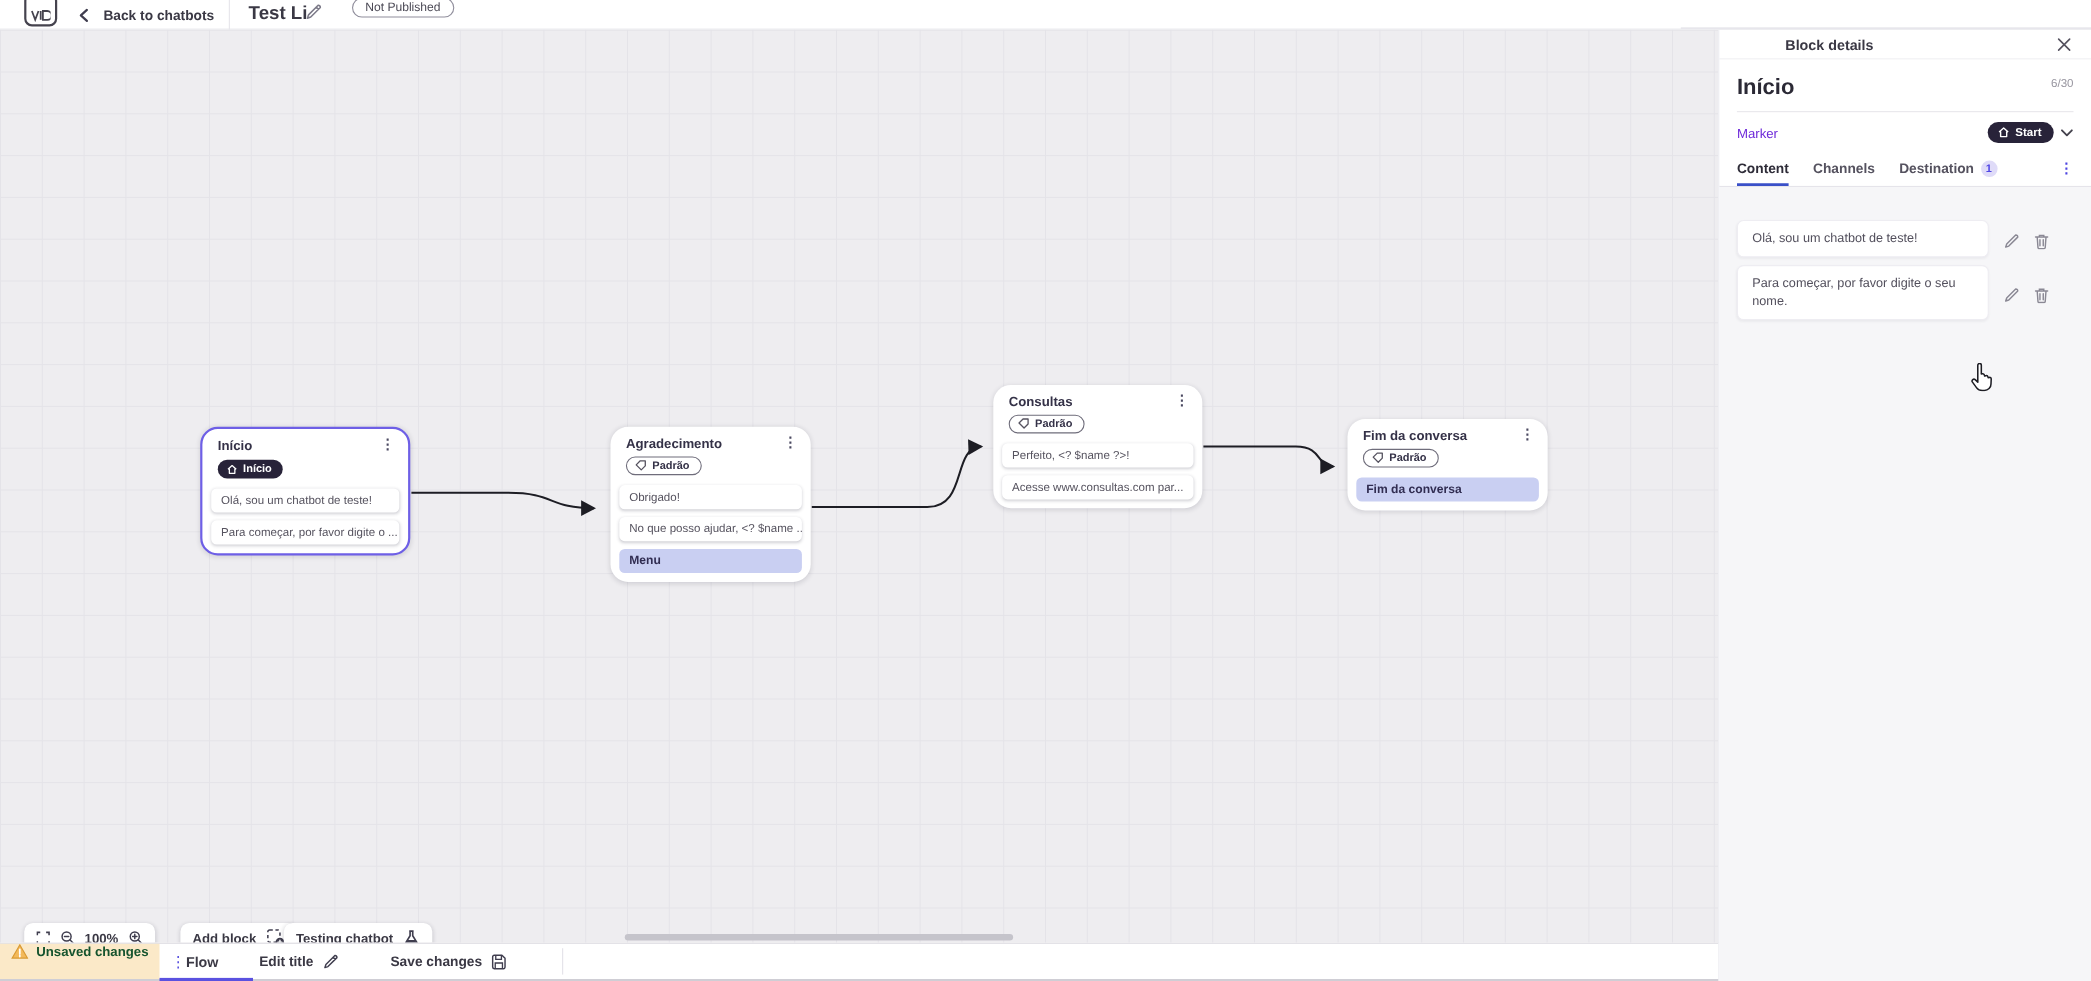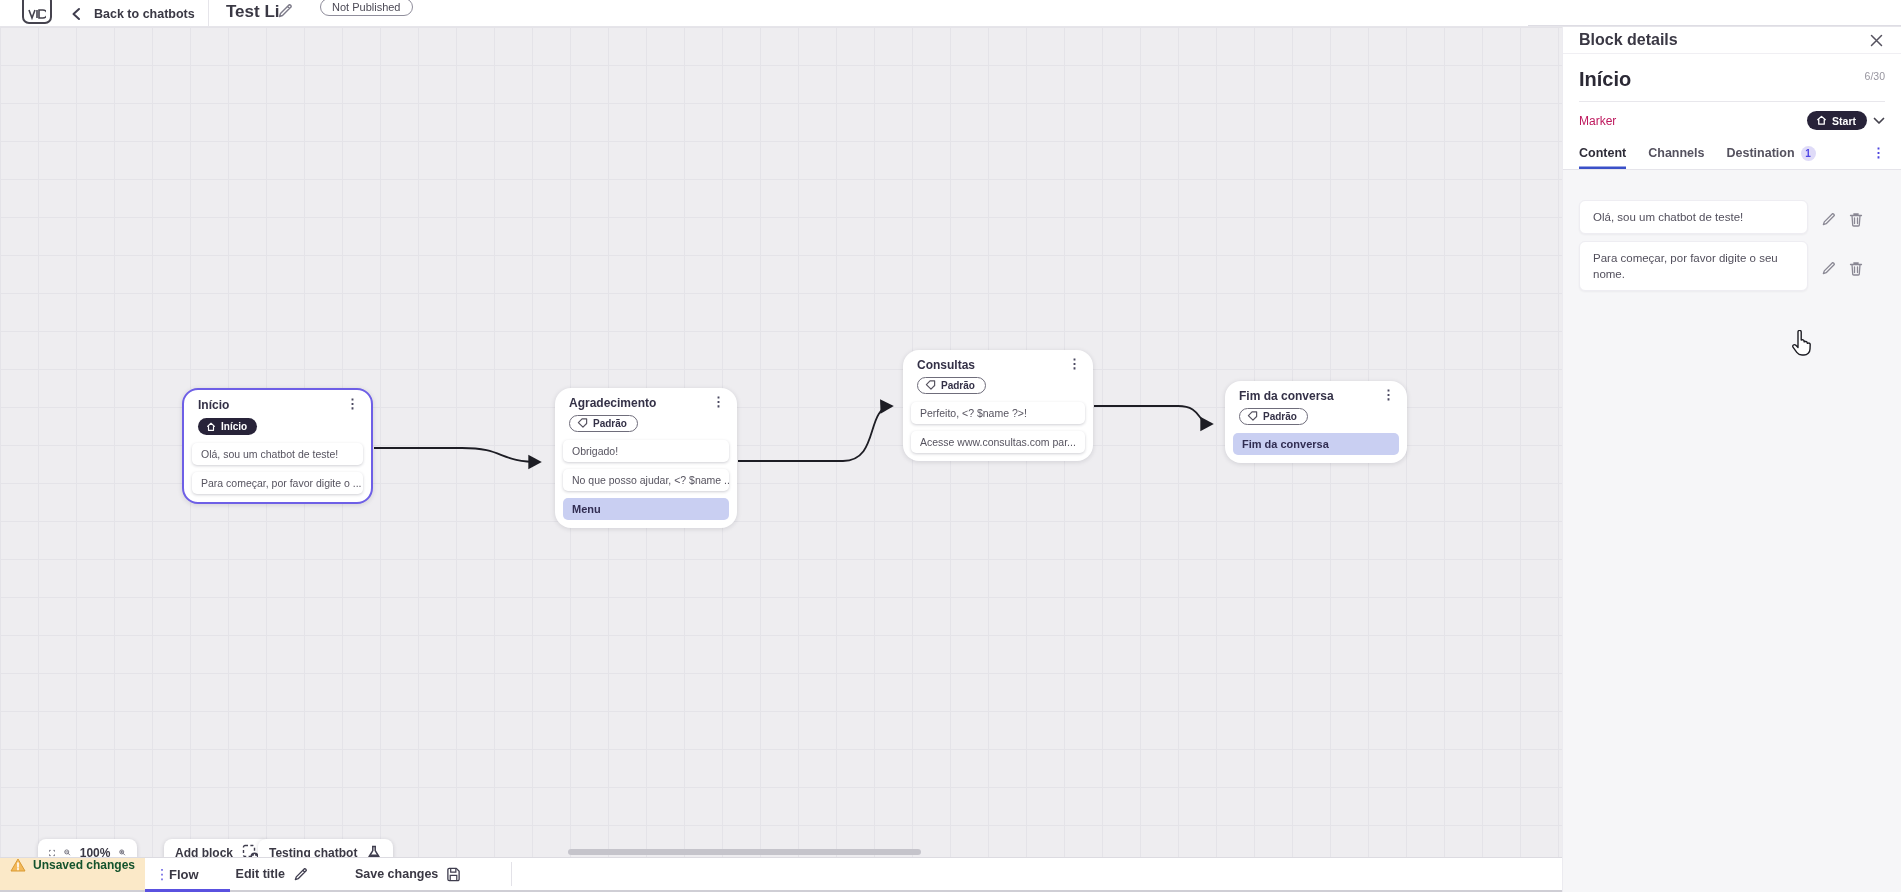--- a/index.html
+++ b/index.html
@@ -62,28 +62,28 @@
   .bb-flow { font-size:13px; font-weight:700; color:#3a3844; cursor:pointer; }
   .flow-underline { position:absolute; left:145px; bottom:-2px; width:85px; height:3px; background:#5a51e0; }
   .bb-item { display:flex; align-items:center; gap:8px; font-size:12.5px; font-weight:600; color:#3a3844; cursor:pointer; }
   .bb-divider { margin-left:50px; width:1px; height:24px; background:#e3e2e8; }
 
   
   .panel { position:absolute; left:1562px; top:27px; width:339px; height:865px; background:#fff;
     border-left:1px solid #ecebf0; display:flex; flex-direction:column; z-index:20; }
   .panel-header { height:27px; display:flex; align-items:center; justify-content:space-between;
     padding:0 16px; border-bottom:1px solid #f0eff3; }
-  .panel-header span { font-size:16px; font-weight:700; color:#3a3844; }
+  .panel-header span { font-size:13px; font-weight:700; color:#3a3844;margin-left:44px; }
   .panel-close { background:none; border:none; cursor:pointer; padding:2px; }
   .ptitle-row { display:flex; align-items:flex-start; justify-content:space-between;
     margin:14px 16px 0; padding-bottom:10px; border-bottom:1px solid #e8e7ec; }
   .ptitle { font-size:20px; font-weight:600; color:#2b2935; }
   .pcounter { font-size:10.5px; color:#97959f; margin-top:2px; }
   .marker-row { display:flex; align-items:center; justify-content:space-between; margin:9px 16px 7px; }
-  .marker-label { font-size:12px; color:#be185d; }
+  .marker-label { font-size:12px; color:#6d28d9; }
   .marker-value { display:flex; align-items:center; gap:6px; cursor:pointer; }
   .marker-pill { display:inline-flex; align-items:center; gap:5px; background:#282339; color:#fff;
     border-radius:999px; padding:3.5px 11px 3.5px 9px; font-size:10.5px; font-weight:700; }
   .ptabs { display:flex; align-items:center; gap:22px; padding:0 16px; height:33px;
     border-bottom:1px solid #e5e4ea; position:relative; }
   .ptab { font-size:12.5px; font-weight:600; color:#55525f; height:100%; display:flex; align-items:center;
     gap:6px; cursor:pointer; }
   .ptab.active { color:#2e2c38; box-shadow:inset 0 -2.5px 0 #3a50c8; }
   .ptab-badge { width:15px; height:15px; border-radius:50%; background:#dfdbf8; color:#4f46e5;
     font-size:10px; font-weight:700; display:flex; align-items:center; justify-content:center; }
@@ -193,21 +193,21 @@
     </div>
     <span class="tag-pill">
       <svg class="icon-svg" width="11" height="11" viewBox="0 0 12 12">
         <path d="M1.5 5 L5.5 1 H10.5 V6 L6.5 10 Z" fill="none" stroke="#55525f" stroke-width="1.3" stroke-linejoin="round"></path>
       </svg>
       <span>Padrão</span>
     </span>
     <div class="msg highlight">Fim da conversa</div>
   </div>
 
-  <div class="ctrl-card" style="left:38px;width:99px;">
+  <div class="ctrl-card" style="left:22px;width:119px;">
     <svg class="icon-svg" width="14" height="14" viewBox="0 0 14 14">
       <path d="M1 4 V1 H4 M10 1 H13 V4 M13 10 V13 H10 M4 13 H1 V10" fill="none" stroke="#3f3d4e" stroke-width="1.6"></path>
     </svg>
     <svg class="icon-svg" width="15" height="15" viewBox="0 0 15 15">
       <circle cx="6.2" cy="6.2" r="4.6" fill="none" stroke="#3f3d4e" stroke-width="1.5"></circle>
       <path d="M4 6.2 h4.4 M9.8 9.8 L13 13" stroke="#3f3d4e" stroke-width="1.5" fill="none" stroke-linecap="round"></path>
     </svg>
     <span>100%</span>
     <svg class="icon-svg" width="15" height="15" viewBox="0 0 15 15">
       <circle cx="6.2" cy="6.2" r="4.6" fill="none" stroke="#3f3d4e" stroke-width="1.5"></circle>

